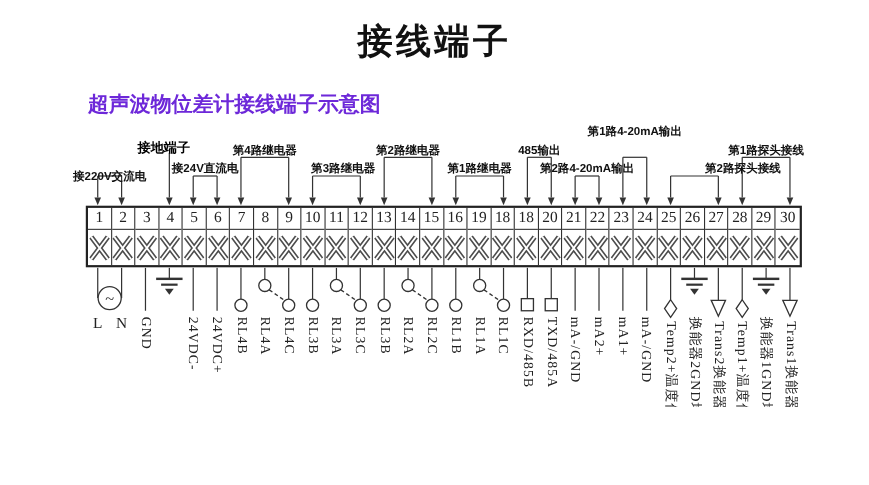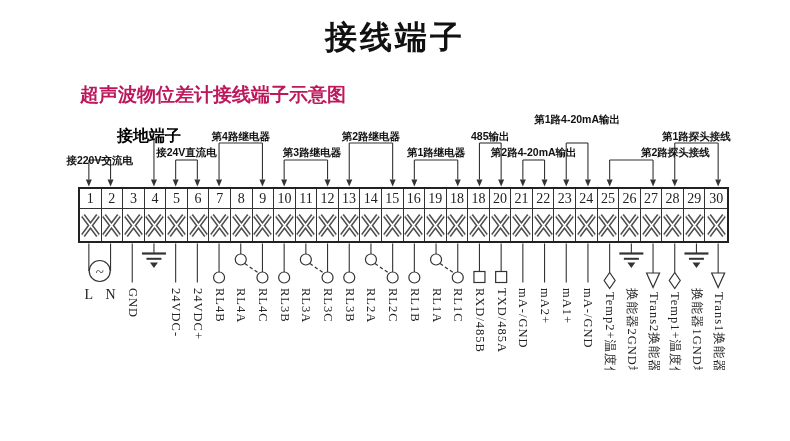--- a/index.html
+++ b/index.html
@@ -1,32 +1,32 @@
 <!DOCTYPE html>
 <html><head>
 <meta charset="utf-8">
 <style>
   html,body{margin:0;padding:0;background:#fff;}
   #page{position:relative;width:790px;height:370px;background:#ffffff;overflow:hidden;
         font-family:"Liberation Sans",sans-serif;}
   #title{position:absolute;top:16px;left:0;width:790px;text-align:center;
          font-size:32px;font-weight:700;color:#111;letter-spacing:3px;}
-  #subtitle{position:absolute;top:82px;left:80px;font-size:19px;font-weight:700;color:#be185d;}
+  #subtitle{position:absolute;top:82px;left:80px;font-size:19px;font-weight:700;color:#6d28d9;}
   #strip{position:absolute;left:78px;top:187px;width:651px;height:56px;
          border:2px solid #222;box-sizing:border-box;display:grid;
          grid-template-columns:repeat(30,1fr);background:#fff;}
   .cell{border-right:1px solid #333;display:flex;flex-direction:column;min-width:0;}
   .cell:last-child{border-right:none;}
   .cnum{height:19px;border-bottom:1px solid #333;display:flex;align-items:center;justify-content:center;
         font-family:"Liberation Serif","DejaVu Serif",serif;font-size:14px;color:#222;}
   .cx{flex:1;display:flex;align-items:center;justify-content:center;}
   svg.overlay{position:absolute;left:0;top:0;pointer-events:none;}
   .glabel{position:absolute;font-size:10.5px;font-weight:700;color:#111;white-space:nowrap;
           transform:translateX(-50%);}
-  .gndlabel{position:absolute;font-size:16px;font-weight:700;color:#000;white-space:nowrap;
+  .gndlabel{position:absolute;font-size:12px;font-weight:700;color:#000;white-space:nowrap;
           transform:translateX(-50%);}
   .vlabel{position:absolute;white-space:nowrap;transform:rotate(90deg);transform-origin:0 0;
           font-family:"Liberation Serif","DejaVu Serif",serif;font-size:12.5px;color:#222;
           letter-spacing:1px;line-height:13px;}
   .hlabel{position:absolute;font-family:"Liberation Serif","DejaVu Serif",serif;
           font-size:14px;color:#222;transform:translateX(-50%);}
 </style>
 </head>
 <body>
 

